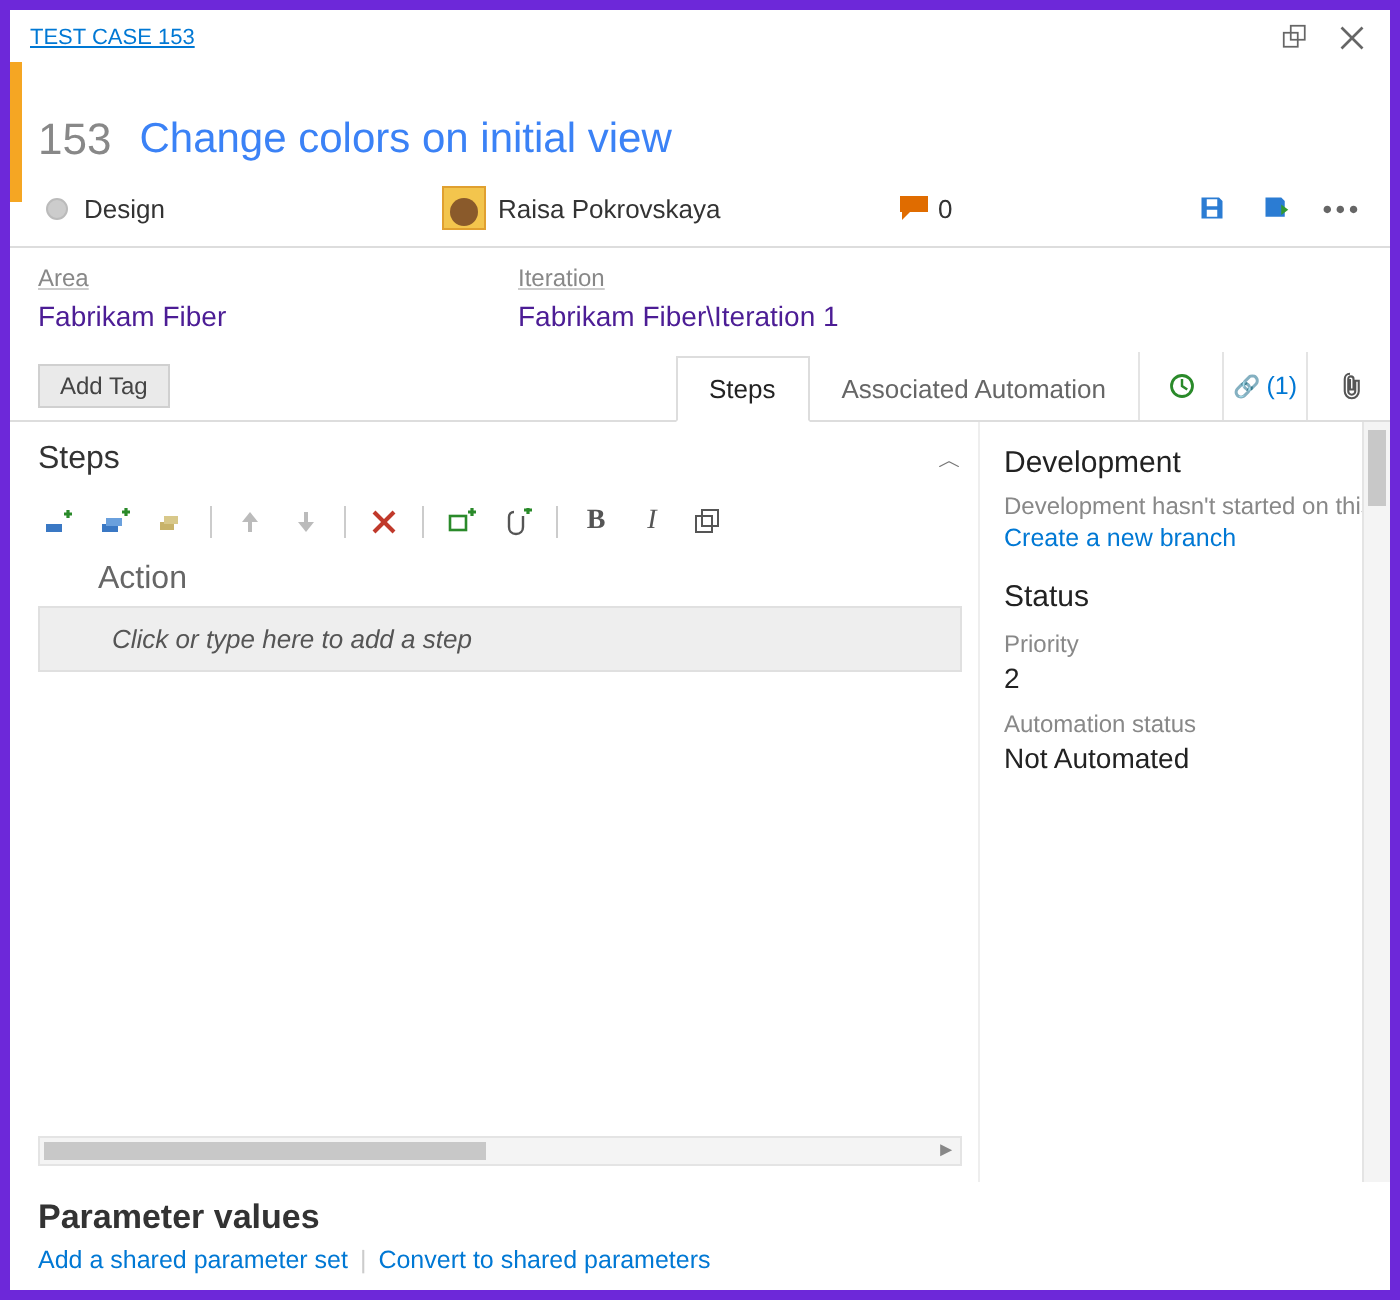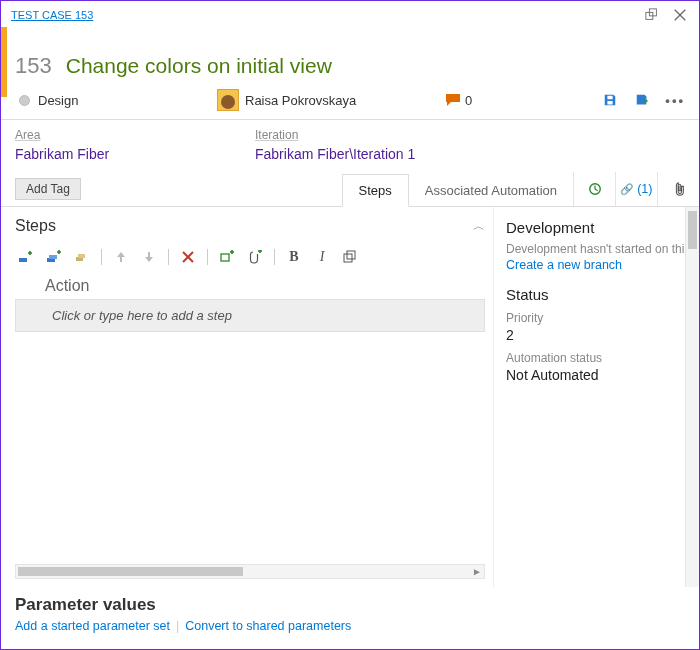--- a/index.html
+++ b/index.html
@@ -1,30 +1,30 @@
 <!DOCTYPE html>
 <html><head>
 <meta charset="utf-8">
 <style>
   * { box-sizing: border-box; }
   html, body { margin:0; padding:0; font-family: "Segoe UI", Arial, sans-serif; font-size:13px; color:#333; background:#fff; }
-  .window { width:700px; height:650px; border:1px solid #6d28d9; position:relative; overflow:hidden; background:#fff; }
+  .window { width:700px; height:650px; border:5px solid #6d28d9; position:relative; overflow:hidden; background:#fff; }
 
   
   .topbar { display:flex; align-items:center; justify-content:space-between; padding:0 10px; height:28px; }
   .breadcrumb { color:#0078d4; text-decoration:underline; font-size:11px; cursor:pointer; }
   .top-actions { display:flex; gap:10px; align-items:center; }
   .icon-btn { width:18px; height:18px; display:flex; align-items:center; justify-content:center; color:#666; cursor:pointer; }
   .icon-btn svg { width:14px; height:14px; }
 
   
   .titlebar { display:flex; align-items:center; padding:4px 10px 10px 10px;margin-top:20px; }
   .accent-strip { width:6px; height:70px; position:absolute; left:0; top:26px; background:#f5a623; }
   .wi-id { font-size:22px; color:#888; margin-right:14px; margin-left:4px; }
-  .wi-title { font-size:21px; color:#4d7c0f; }
+  .wi-title { font-size:21px; color:#3b82f6; }
 
   
   .statusrow { display:flex; align-items:center; padding:0 0 8px 18px; gap:18px; }
   .state { display:flex; align-items:center; gap:8px; min-width:180px;}
   .state-dot { width:11px; height:11px; border-radius:50%; background:#ccc; border:1px solid #bbb; }
   .assignee { display:flex; align-items:center; gap:6px; min-width:210px;}
   .avatar { width:22px; height:22px; background:#f3c54d; border:1px solid #e0a030; display:flex; align-items:center; justify-content:center; overflow:hidden;}
   .avatar-inner { width:14px; height:14px; border-radius:50%; background:#8a5a2b; margin-top:4px;}
   .discussion { display:flex; align-items:center; gap:4px; color:#333; min-width:50px;}
   .discussion svg { fill:#e06c00; }
@@ -290,19 +290,19 @@
 
       <div class="vscroll">
         <div class="vscroll-thumb"></div>
       </div>
     </div>
   </div>
 
   <div class="bottom">
     <div class="param-head">Parameter values</div>
     <div class="param-links">
-      <span class="link">Add a started parameter set</span>
+      <span class="link">Add a shared parameter set</span>
       <span class="sep">|</span>
       <span class="link">Convert to shared parameters</span>
     </div>
     <div class="dash">-</div>
   </div>
 </div>
 
 </body></html>

